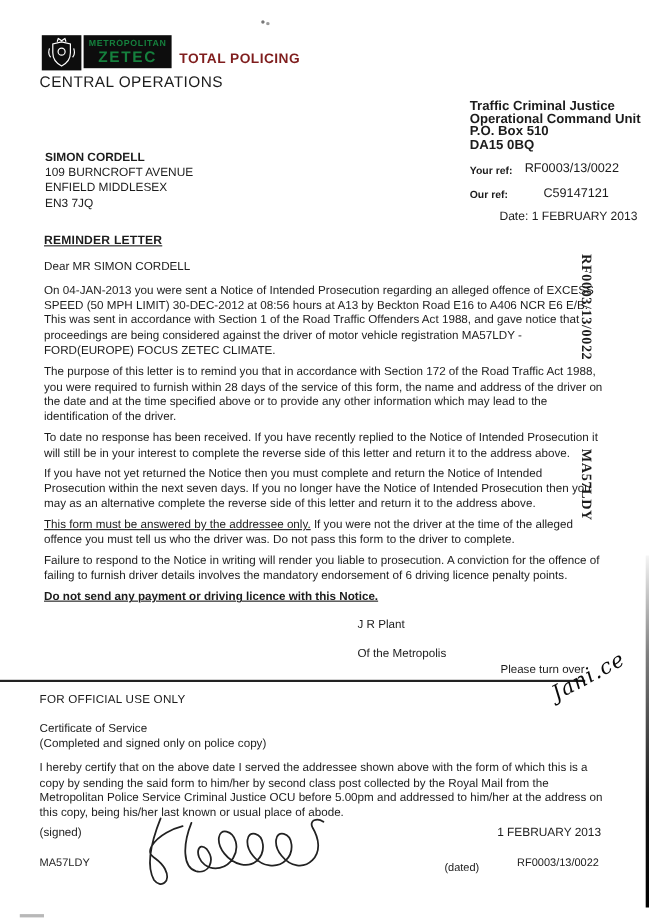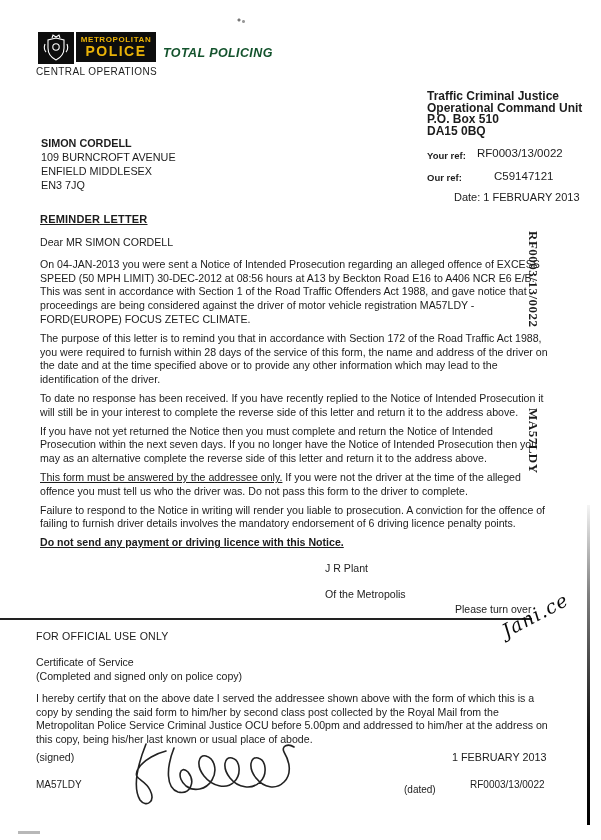--- a/index.html
+++ b/index.html
@@ -4,26 +4,26 @@
 <style>
   html,body { margin:0; padding:0; }
   .page {
     position:relative; width:601px; height:840px; background:#ffffff;
     font-family:"Liberation Sans", sans-serif; color:#1c1c1c; overflow:hidden;
   }
   
   .crest-box { position:absolute; left:38px; top:32px; width:36px; height:32px;
     background:#0d0d0d; display:flex; align-items:center; justify-content:center; }
   .brand-box { position:absolute; left:76px; top:32px; width:80px; height:30px;
-    background:#0d0d0d; color:#eab308; text-align:center; padding-top:3px; box-sizing:border-box; }
+    background:#0d0d0d; color:#15803d; text-align:center; padding-top:3px; box-sizing:border-box; }
   .brand-line1 { font-size:8px; font-weight:bold; letter-spacing:0.6px; line-height:9px; }
   .brand-line2 { font-size:14px; font-weight:bold; letter-spacing:1.5px; line-height:15px; }
   .tagline { position:absolute; left:163px; top:46px; font-size:12.5px; font-weight:bold;
-    letter-spacing:0.4px; color:#14532d;font-style:italic; }
-  .department { position:absolute; left:36px; top:66px; font-size:10px; letter-spacing:0.4px; }
+    letter-spacing:0.4px; color:#7f1d1d; }
+  .department { position:absolute; left:36px; top:66px; font-size:14px; letter-spacing:0.4px; }
   .smudge-top { position:absolute; left:236px; top:18px; width:10px; height:5px;
     background:radial-gradient(circle at 30% 40%, #777 0 1px, transparent 2px),
                radial-gradient(circle at 75% 70%, #999 0 1px, transparent 2px); }
   
   .sender-block { position:absolute; left:427px; top:91px; }
   .sender-block .unit-line { font-size:12px; font-weight:bold; line-height:11.7px; }
   .ref-row { position:absolute; font-size:9.5px; font-weight:bold; }
   .yourref-label { left:427px; top:150px; }
   .yourref-value { position:absolute; left:477px; top:147px; font-size:11.5px; font-weight:normal; }
   .ourref-label  { left:427px; top:172px; }
@@ -78,21 +78,21 @@
       <g fill="none" stroke="#ffffff" stroke-width="1.1">
         <path d="M13 4 L21 6 L21 14 C21 20 17 24 13 26 C9 24 5 20 5 14 L5 6 Z"></path>
         <path d="M9 4 L10 1 L13 3 L16 1 L17 4"></path>
         <circle cx="13" cy="13" r="3.2"></circle>
         <path d="M2 10 C1 13 1 16 3 18 M24 10 C25 13 25 16 23 18"></path>
       </g>
     </svg>
   </div>
   <div class="brand-box">
     <div class="brand-line1">METROPOLITAN</div>
-    <div class="brand-line2">POLICE</div>
+    <div class="brand-line2">ZETEC</div>
   </div>
   <div class="tagline">TOTAL POLICING</div>
   <div class="department">CENTRAL OPERATIONS</div>
   <div class="smudge-top"></div>
 
   <div class="sender-block">
     <div class="unit-line">Traffic Criminal Justice</div>
     <div class="unit-line">Operational Command Unit</div>
     <div class="unit-line">P.O. Box 510</div>
     <div class="unit-line">DA15 0BQ</div>

